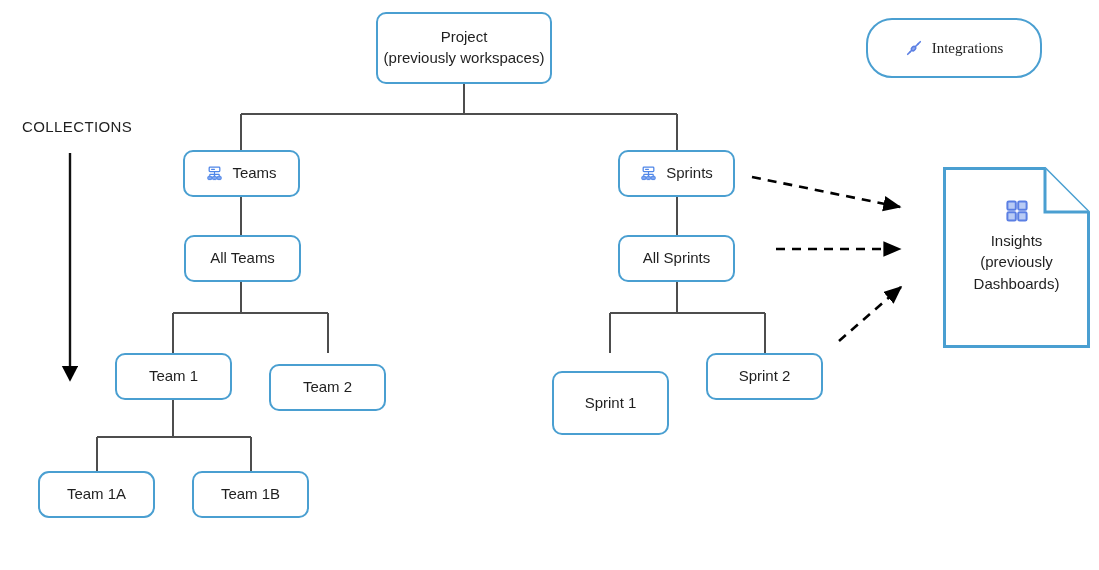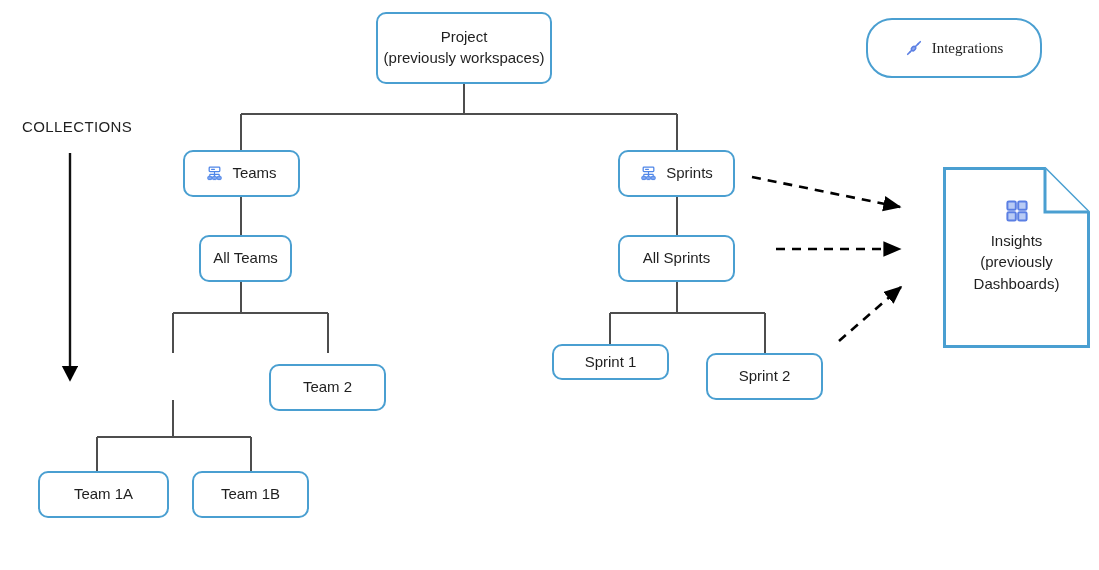--- a/index.html
+++ b/index.html
@@ -179,42 +179,45 @@
         <rect x="7.2" y="5.2" width="5.4" height="2" rx="0.6" fill="#4f86e8"></rect>
         <path d="M12 9.4 L12 13.2 M5.3 13.2 L18.7 13.2 M5.3 13.2 L5.3 16 M12 13.2 L12 16 M18.7 13.2 L18.7 16" stroke="#4f86e8" stroke-width="1.6" fill="none"></path>
         <rect x="2.6" y="16" width="5.4" height="4.6" rx="1" fill="#7ea5ef" stroke="#4f86e8" stroke-width="1.4"></rect>
         <rect x="9.3" y="16" width="5.4" height="4.6" rx="1" fill="#7ea5ef" stroke="#4f86e8" stroke-width="1.4"></rect>
         <rect x="16" y="16" width="5.4" height="4.6" rx="1" fill="#7ea5ef" stroke="#4f86e8" stroke-width="1.4"></rect>
       </svg>
     </span>
     <span class="node-label">Sprints</span>
   </div>
 
-  <div class="node" style="left:199px; top:235px; width:93px; height:47px;align-items:center;">
+  <div class="node" style="left:184px; top:235px; width:117px; height:47px;align-items:center;">
     <span class="node-label">All Teams</span>
   </div>
 
   <div class="node" style="left:618px; top:235px; width:117px; height:47px;align-items:center;">
     <span class="node-label">All Sprints</span>
   </div>
 
+  <div class="node" style="left:115px; top:353px; width:117px; height:47px;">
+    <span class="node-label">Team 1</span>
+  </div>
 
   <div class="node" style="left:269px; top:353px; width:117px; height:47px;margin-top:11px;">
     <span class="node-label">Team 2</span>
   </div>
 
-  <div class="node" style="left:552px; top:344px; width:117px; height:36px;">
+  <div class="node" style="left:552px; top:371px; width:117px; height:64px;">
     <span class="node-label">Sprint 1</span>
   </div>
 
   <div class="node" style="left:706px; top:353px; width:117px; height:47px;">
     <span class="node-label">Sprint 2</span>
   </div>
 
-  <div class="node" style="left:38px; top:471px; width:131px; height:47px;">
+  <div class="node" style="left:38px; top:471px; width:117px; height:47px;border-radius:11px;">
     <span class="node-label">Team 1A</span>
   </div>
 
   <div class="node" style="left:192px; top:471px; width:117px; height:47px;">
     <span class="node-label">Team 1B</span>
   </div>
 
   <div id="doc-insights" style="left:936px; top:167px; width:147px; height:181px;margin-left:7px;">
     <svg width="147" height="181" viewBox="0 0 147 181" style="position:absolute;left:0;top:0;">
       <path d="M1.5,1.5 L102,1.5 L145.5,45 L145.5,179.5 L1.5,179.5 Z" fill="#ffffff" stroke="#4a9fd1" stroke-width="3" stroke-linejoin="miter"></path>

